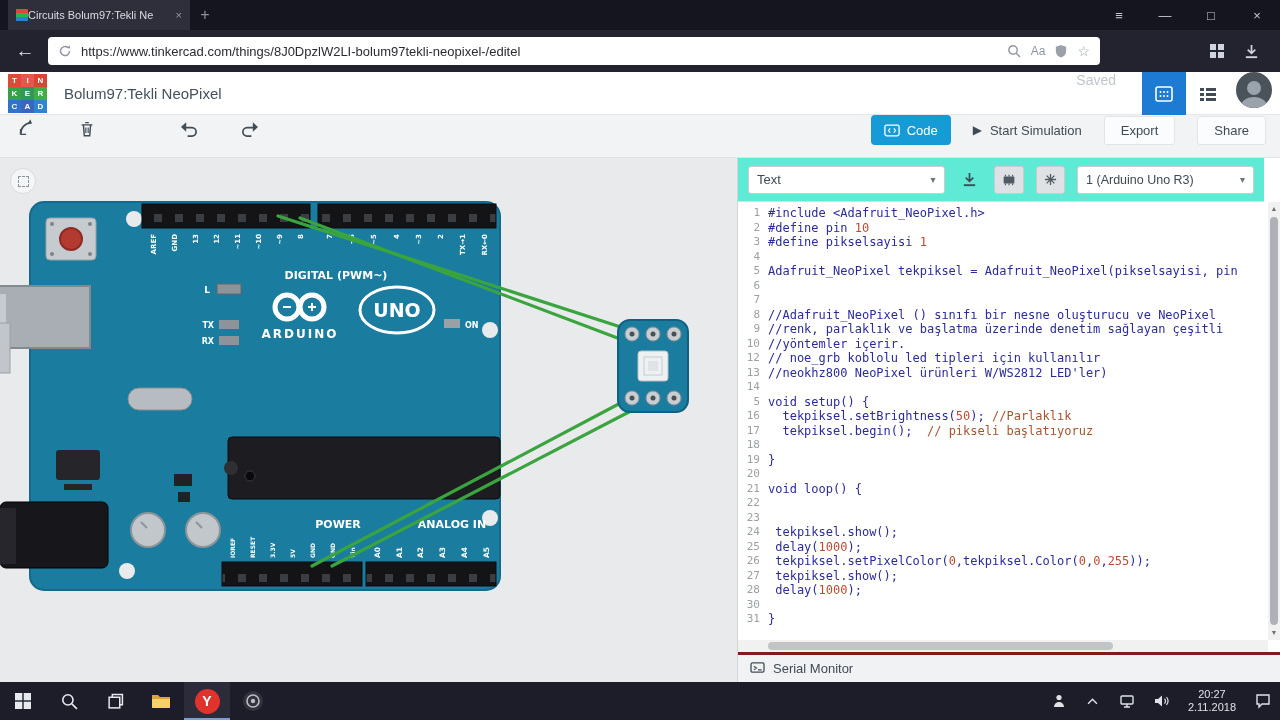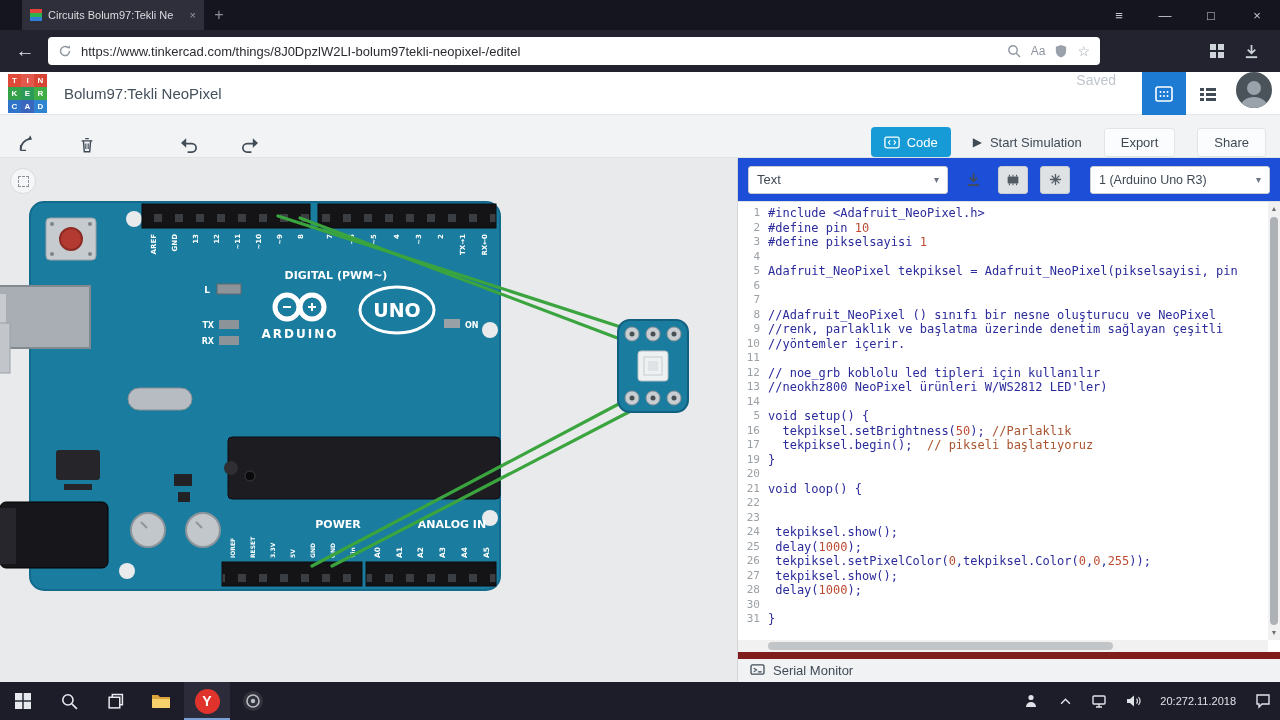--- a/index.html
+++ b/index.html
@@ -1,20 +1,20 @@
 <!DOCTYPE html>
 <html><head>
 <meta charset="utf-8">
 <style>
 *{margin:0;padding:0;box-sizing:border-box}
 html,body{width:1280px;height:720px;overflow:hidden}
 body{font-family:"Liberation Sans",sans-serif;position:relative;background:#e9eaec;font-size:13px}
 
 .titlebar{position:absolute;top:0;left:0;right:0;height:30px;background:#15151f;display:flex;align-items:stretch;color:#cfcfd6}
-.tab{margin-left:22px;width:182px;background:#2f2f3b;display:flex;align-items:center;gap:6px;padding:0 8px;font-size:11px;color:#dcdce2;cursor:default}
+.tab{margin-left:8px;width:182px;background:#2f2f3b;display:flex;align-items:center;padding:0 8px;font-size:11px;color:#dcdce2;cursor:default}
 .tab-fav{width:12px;height:12px;display:flex;flex-direction:column;flex:0 0 auto}
 .tab-fav i{flex:1}
 .tab-title{flex:1;white-space:nowrap;overflow:hidden}
 .tab-close{color:#9a9aa5;font-size:11px;padding-left:2px}
 .newtab{width:30px;display:flex;align-items:center;justify-content:center;font-size:16px;color:#8f8f9a}
 .win-controls{margin-left:auto;display:flex;align-items:stretch}
 .win-controls>div{width:46px;display:flex;align-items:center;justify-content:center;font-size:13px;color:#c9c9d2}
 
 .urlbar{position:absolute;top:30px;left:0;right:0;height:42px;background:#23232f;display:flex;align-items:center;padding:0 12px;gap:10px}
 .back-arrow{color:#e6e6ec;font-size:19px;width:26px;text-align:center}
@@ -30,64 +30,64 @@
 .appheader{position:absolute;top:72px;left:0;right:0;height:43px;background:#fff;border-bottom:1px solid #e4e6e8;display:flex;align-items:center}
 .logo{width:40px;height:39px;margin-left:8px;display:grid;grid-template-columns:repeat(3,13px);grid-auto-rows:13px;gap:0}
 .logo-cell{color:#fff;font-size:8px;font-weight:bold;display:flex;align-items:center;justify-content:center}
 .doc-title{margin-left:16px;color:#44505c;font-size:15px}
 .hdr-right{margin-left:auto;display:flex;align-items:flex-start;height:100%}
 .saved{color:#c0c6cc;font-size:14px;margin-right:26px}
 .hdr-btn{width:44px;height:43px;display:flex;align-items:center;justify-content:center}
 .hdr-btn.blue{background:#1d7bd4}
 .avatar{width:36px;height:36px;border-radius:50%;overflow:hidden;margin:0 8px 0 6px;background:#4a525a;display:flex;align-items:flex-end;justify-content:center}
 
-.editbar{position:absolute;top:115px;left:0;right:0;height:43px;background:#f2f3f5;border-bottom:1px solid #e0e2e4;display:flex;align-items:flex-end;padding:0 14px;gap:34px}
+.editbar{position:absolute;top:115px;left:0;right:0;height:43px;background:#f2f3f5;border-bottom:1px solid #e0e2e4;display:flex;align-items:flex-start;padding:0 14px;gap:34px}
 .tool{display:flex;align-items:center;justify-content:center;width:26px;height:26px}
 .editbar .spacer{width:8px}
 .right-tools{margin-left:auto;display:flex;align-items:center;gap:22px}
 .code-btn{background:#169bd7;color:#fff;height:30px;border-radius:4px;display:flex;align-items:center;gap:7px;padding:0 13px;font-size:13px}
 .startsim{display:flex;align-items:center;gap:8px;color:#3f4a55;font-size:13px}
 .startsim .play{font-size:12px}
 .flat-btn{background:#fbfcfd;border:1px solid #e2e5e8;border-radius:3px;color:#3f4a55;font-size:13px;padding:6px 16px}
 
 .workspace{position:absolute;top:158px;left:0;width:1280px;height:524px}
 .canvas{position:absolute;left:0;top:0;width:737px;height:524px;background:#e9eaec;overflow:hidden}
 .fit-btn{position:absolute;left:10px;top:10px;width:26px;height:26px;border-radius:50%;background:#f5f6f7;border:1px solid #d8dbde;display:flex;align-items:center;justify-content:center;z-index:5}
 .fit-inner{width:11px;height:11px;border:1px dashed #8b9299}
 .board-svg{position:absolute;left:0;top:0}
 
 .codepanel{position:absolute;left:737px;top:0;width:543px;height:524px;background:#fff;border-left:1px solid #d3d6d9}
-.code-toolbar{position:absolute;top:0;left:0;right:0;height:44px;background:#1d4ed8;border-bottom:1px solid #dcdfe2;display:flex;align-items:center;padding:0 10px;gap:12px}
+.code-toolbar{position:absolute;top:0;left:0;right:16px;height:44px;background:#5eead4;border-bottom:1px solid #dcdfe2;display:flex;align-items:center;padding:0 10px;gap:12px}
 .select{height:28px;background:#fff;border:1px solid #c9cdd1;border-radius:3px;display:flex;align-items:center;justify-content:space-between;padding:0 8px;color:#3f4a55;font-size:13px}
 .select .caret{color:#6b7480;font-size:10px;margin-left:8px}
 .mode-select{width:200px}
 .board-select{width:180px;margin-left:auto;font-size:12.5px}
 .sq-btn{width:30px;height:28px;background:#dfe2e5;border:1px solid #c8ccd0;border-radius:3px;display:flex;align-items:center;justify-content:center}
 .icon-btn{display:flex;align-items:center;justify-content:center;width:26px;height:28px}
 .code-editor{position:absolute;top:44px;left:0;right:0;bottom:30px;overflow:hidden;font-family:"DejaVu Sans Mono",monospace;font-size:12px;padding-top:4px}
 .code-line{height:14.5px;display:flex;white-space:pre}
 .gutter{flex:0 0 30px;text-align:right;padding-right:8px;color:#9aa0a5;font-size:11px}
 .src{color:#2b2b9b;white-space:pre}
 .tk-num{color:#bd4b32}
 .tk-cmt{color:#a8542f}
 .tk-cmtline{color:#2b2b9b}
 .vscroll{position:absolute;top:44px;right:0;width:12px;bottom:42px;background:#f1f1f1;display:flex;flex-direction:column;align-items:center}
 .vscroll .arr{font-size:7px;color:#6f6f6f;line-height:14px}
 .vthumb{flex:1;width:8px;background:#aeb2b6;border-radius:4px;margin:1px 0}
 .hscroll{position:absolute;left:0;right:12px;bottom:30px;height:12px;background:#f1f1f1}
 .hthumb{position:absolute;left:30px;width:345px;top:2px;height:8px;background:#c2c5c8;border-radius:4px}
-.serialbar{position:absolute;left:0;right:0;bottom:0;height:30px;background:#f1f2f4;border-top:7px solid #7f1d1d;display:flex;align-items:center;gap:8px;padding:0 12px;color:#3f4a55}
+.serialbar{position:absolute;left:0;right:0;bottom:0;height:30px;background:#f1f2f4;border-top:3px solid #7f1d1d;display:flex;align-items:center;gap:8px;padding:0 12px;color:#3f4a55}
 
 .taskbar{position:absolute;left:0;right:0;bottom:0;height:38px;background:#1d1d2a;display:flex;align-items:stretch;color:#dfe3e8}
 .tb{width:46px;display:flex;align-items:center;justify-content:center}
 .yandex-circle{width:25px;height:25px;border-radius:50%;background:#e0332c;color:#fff;font-weight:bold;font-size:14px;display:flex;align-items:center;justify-content:center}
 .tb.active{background:#2b2b3a;box-shadow:inset 0 -2px 0 #7a9fd4}
 .tray{margin-left:auto;display:flex;align-items:stretch}
 .tray .tb{width:34px}
-.clock{display:flex;flex-direction:row;align-items:center;justify-content:center;font-size:11px;line-height:13px;padding:0 10px}
+.clock{display:flex;flex-direction:column;align-items:center;justify-content:center;font-size:11px;line-height:13px;padding:0 10px}
 </style>
 </head>
 <body>
 
 <div class="titlebar">
   <div class="tab">
     <span class="tab-fav">
       <i style="background: rgb(226, 69, 60);"></i>
         <i style="background: rgb(46, 178, 76);"></i>
         <i style="background: rgb(47, 127, 212);"></i>
@@ -434,27 +434,27 @@
           <div class="code-line"><span class="gutter">1</span><span class="src">#include &lt;Adafruit_NeoPixel.h&gt;</span></div>
           <div class="code-line"><span class="gutter">2</span><span class="src">#define pin <span class="tk-num">10</span></span></div>
           <div class="code-line"><span class="gutter">3</span><span class="src">#define pikselsayisi <span class="tk-num">1</span></span></div>
           <div class="code-line"><span class="gutter">4</span><span class="src"></span></div>
           <div class="code-line"><span class="gutter">5</span><span class="src">Adafruit_NeoPixel tekpiksel = Adafruit_NeoPixel(pikselsayisi, pin</span></div>
           <div class="code-line"><span class="gutter">6</span><span class="src"></span></div>
           <div class="code-line"><span class="gutter">7</span><span class="src"></span></div>
           <div class="code-line"><span class="gutter">8</span><span class="src"><span class="tk-cmtline">//Adafruit_NeoPixel () sınıfı bir nesne oluşturucu ve NeoPixel</span></span></div>
           <div class="code-line"><span class="gutter">9</span><span class="src"><span class="tk-cmtline">//renk, parlaklık ve başlatma üzerinde denetim sağlayan çeşitli</span></span></div>
           <div class="code-line"><span class="gutter">10</span><span class="src"><span class="tk-cmtline">//yöntemler içerir.</span></span></div>
-          <div class="code-line"><span class="gutter">11</span><span class="src"></span></div>
           <div class="code-line"><span class="gutter">12</span><span class="src"><span class="tk-cmtline">// noe_grb koblolu led tipleri için kullanılır</span></span></div>
           <div class="code-line"><span class="gutter">13</span><span class="src"><span class="tk-cmtline">//neokhz800 NeoPixel ürünleri W/WS2812 LED'ler)</span></span></div>
           <div class="code-line"><span class="gutter">14</span><span class="src"></span></div>
           <div class="code-line"><span class="gutter">5</span><span class="src">void setup() {</span></div>
           <div class="code-line"><span class="gutter">16</span><span class="src">  tekpiksel.setBrightness(<span class="tk-num">50</span>); <span class="tk-cmt">//Parlaklık</span></span></div>
           <div class="code-line"><span class="gutter">17</span><span class="src">  tekpiksel.begin();  <span class="tk-cmt">// pikseli başlatıyoruz</span></span></div>
+          <div class="code-line"><span class="gutter">18</span><span class="src"></span></div>
           <div class="code-line"><span class="gutter">19</span><span class="src">}</span></div>
           <div class="code-line"><span class="gutter">20</span><span class="src"></span></div>
           <div class="code-line"><span class="gutter">21</span><span class="src">void loop() {</span></div>
           <div class="code-line"><span class="gutter">22</span><span class="src"></span></div>
           <div class="code-line"><span class="gutter">23</span></div>
           <div class="code-line"><span class="gutter">24</span><span class="src"> tekpiksel.show();</span></div>
           <div class="code-line"><span class="gutter">25</span><span class="src"> delay(<span class="tk-num">1000</span>);</span></div>
           <div class="code-line"><span class="gutter">26</span><span class="src"> tekpiksel.setPixelColor(<span class="tk-num">0</span>,tekpiksel.Color(<span class="tk-num">0</span>,<span class="tk-num">0</span>,<span class="tk-num">255</span>));</span></div>
           <div class="code-line"><span class="gutter">27</span><span class="src"> tekpiksel.show();</span></div>
           <div class="code-line"><span class="gutter">28</span><span class="src"> delay(<span class="tk-num">1000</span>);</span></div>

